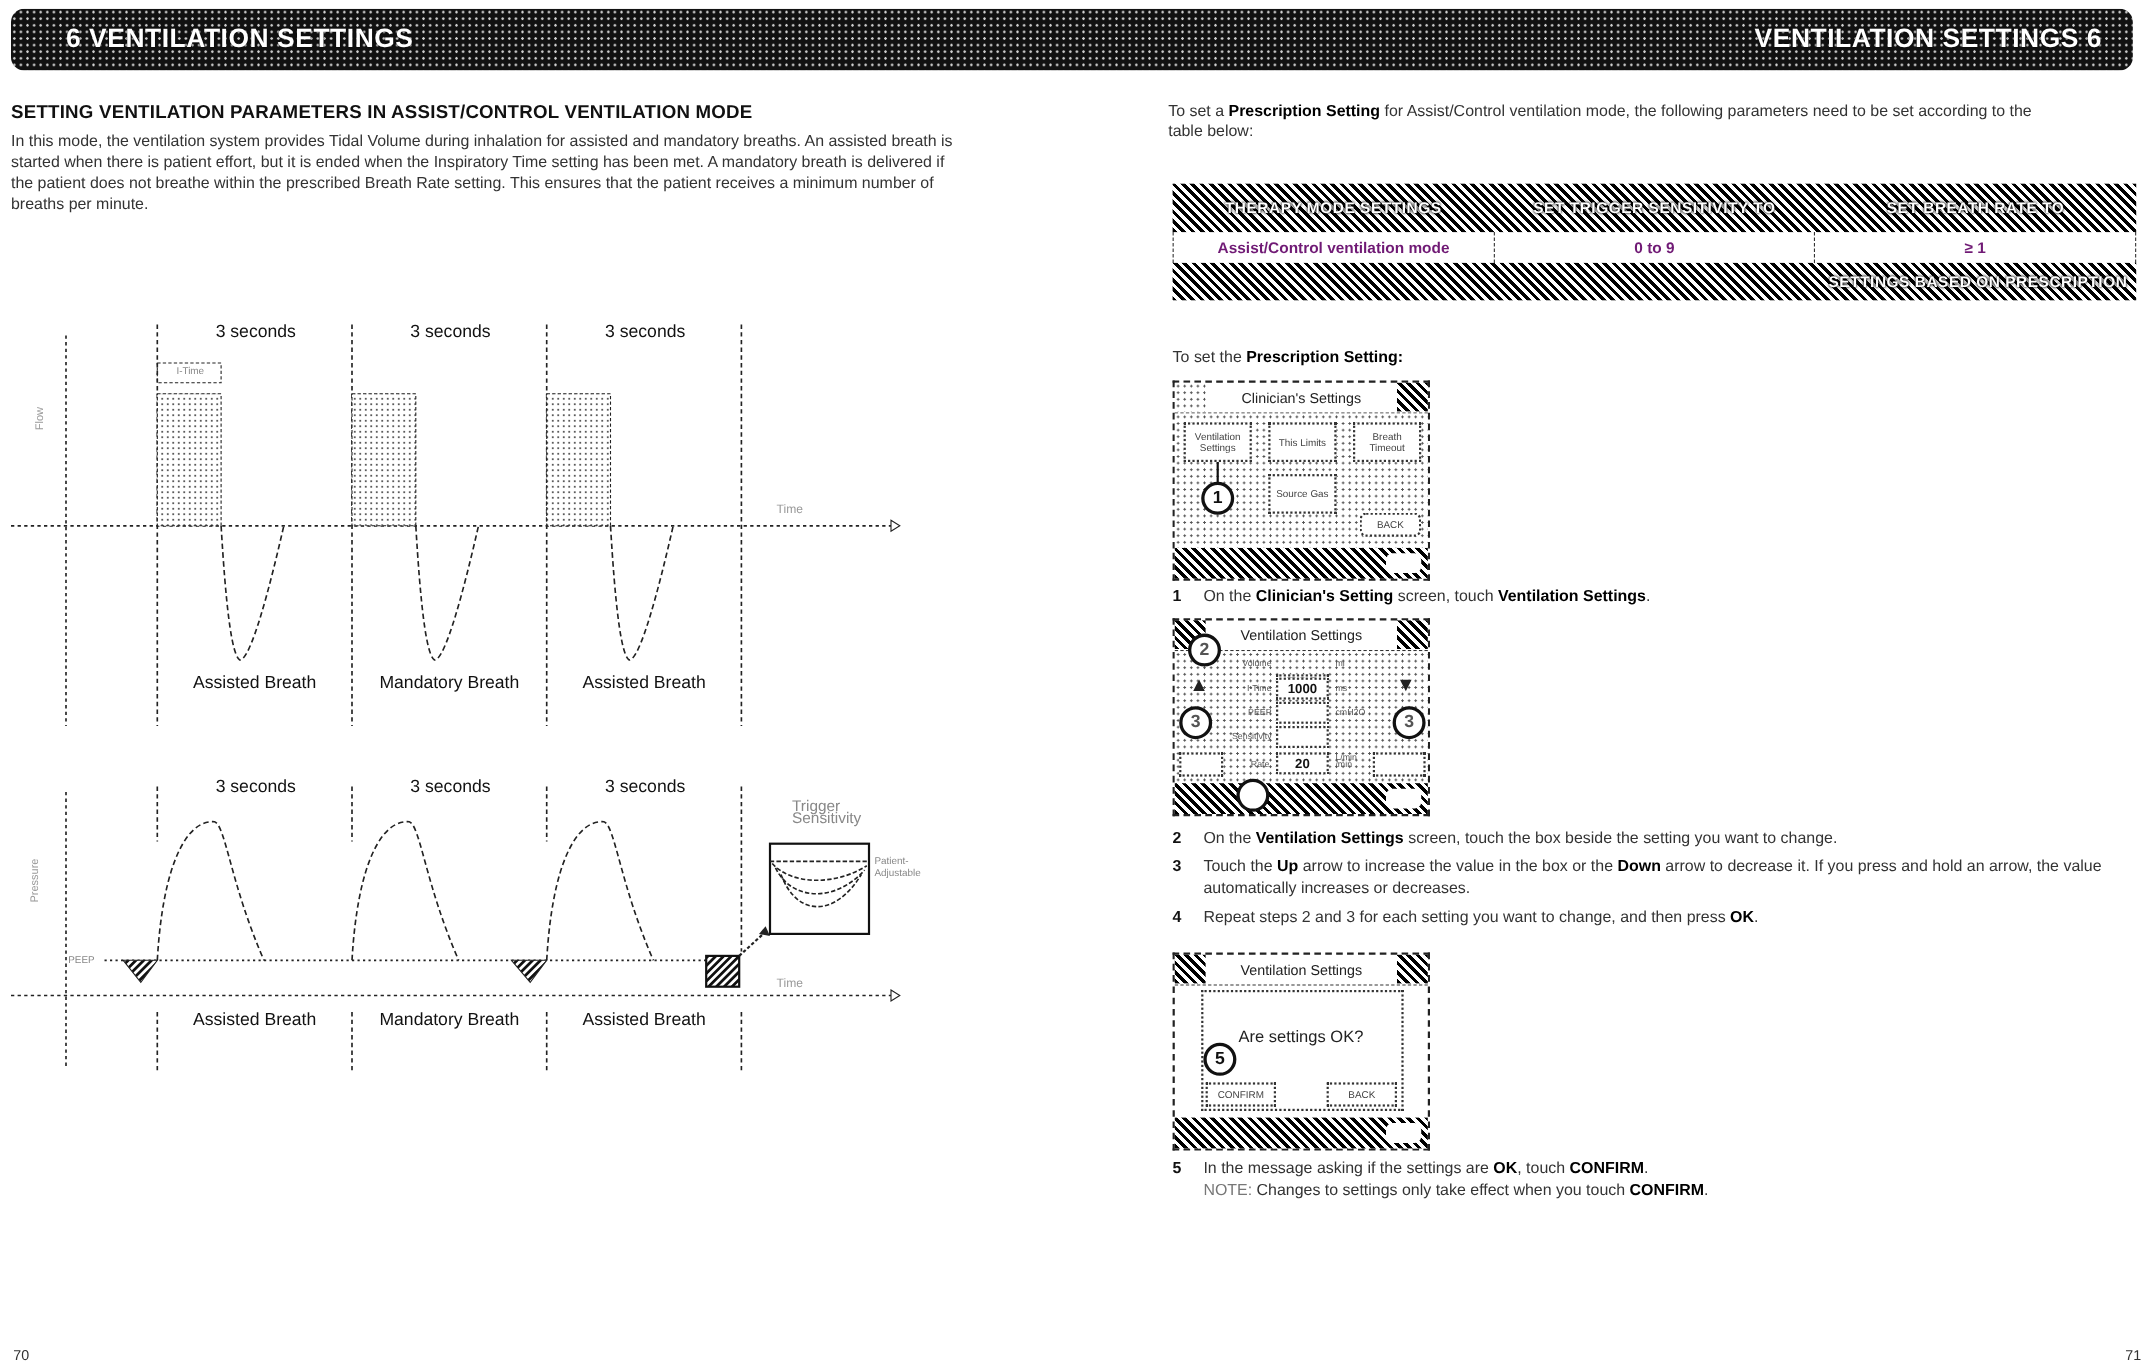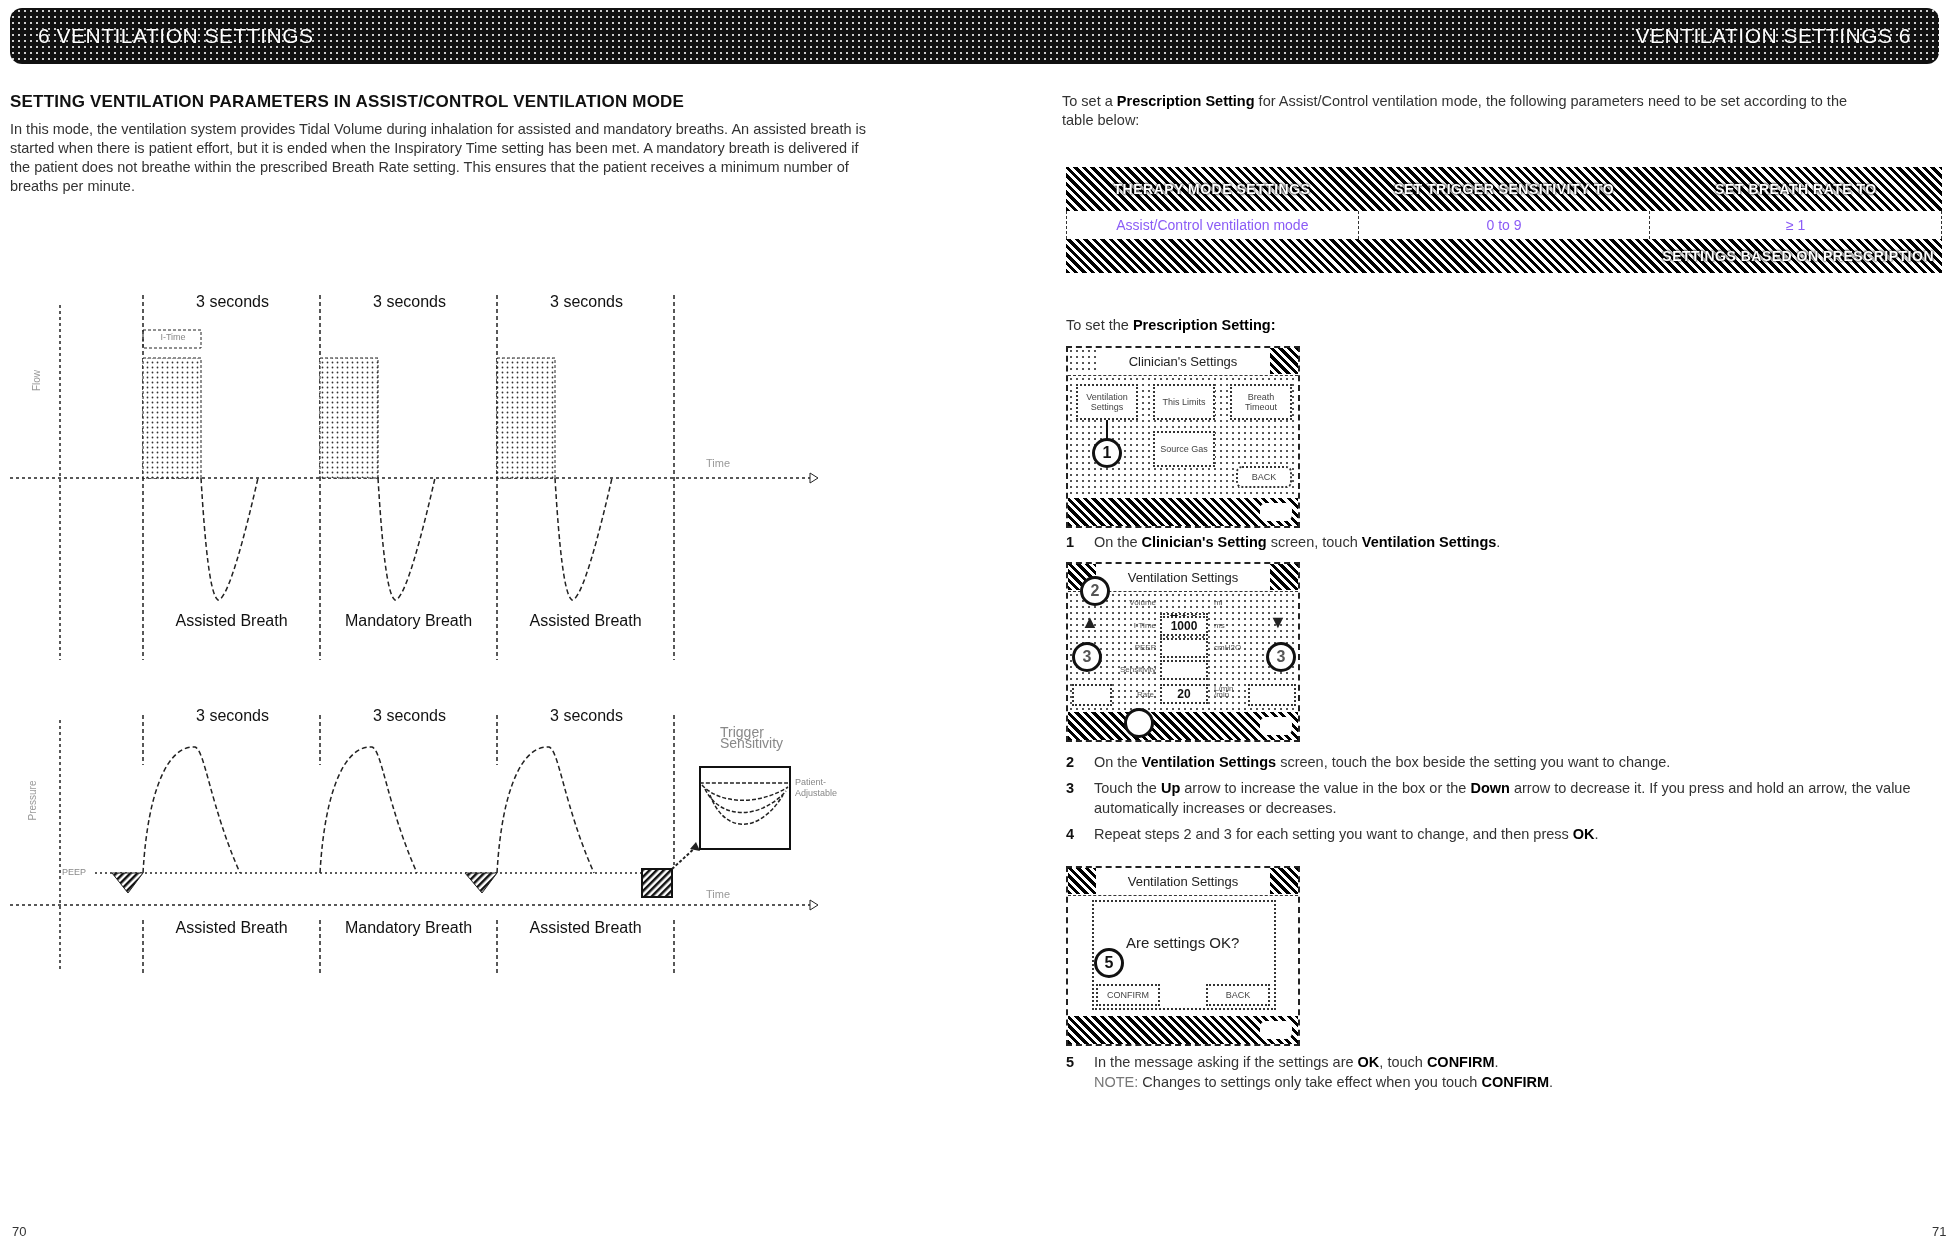--- a/index.html
+++ b/index.html
@@ -19,41 +19,41 @@
     background-image: radial-gradient(#555 0.9px, transparent 1.2px);
     background-size: 6px 6px;
   }
 
   
   .header-bar {
     position: absolute; left: 10px; top: 8px; width: 1929px; height: 56px;
     border-radius: 12px; display: flex; align-items: center; justify-content: space-between;
     padding: 0 28px; color: #fff;
   }
-  .header-bar span { font-size: 21px; font-weight: normal; letter-spacing: 0.5px; text-shadow: 0 0 2px #000; }
+  .header-bar span { font-size: 24px; font-weight: bold; letter-spacing: 0.5px; text-shadow: 0 0 2px #000; margin-left: 22px; }
 
   .page-left { position: absolute; left: 10px; top: 92px; width: 880px; }
   .page-right { position: absolute; left: 1062px; top: 92px; width: 880px; }
 
   .section-title { font-size: 17px; font-weight: bold; letter-spacing: 0.2px; margin-bottom: 8px; color: #111; }
   .body-text { font-size: 14.5px; line-height: 19px; color: #333; }
   .body-text b { color: #000; }
 
   
   .chart { position: absolute; }
   .chart svg { display: block; }
   .chart-label { font-family: "Liberation Sans", sans-serif; }
 
   
   .rx-table { position: absolute; left: 1066px; top: 167px; width: 876px; }
   .rx-head { height: 44px; display: flex; }
   .rx-head div { flex: 1; display: flex; align-items: center; justify-content: center;
     color: #fff; font-weight: bold; font-size: 14px; letter-spacing: 0.5px; text-shadow: 0 0 3px #000, 0 0 2px #000; }
   .rx-row { height: 28px; display: flex; border-left: 1px dashed #333; border-right: 1px dashed #333; }
-  .rx-row div { flex: 1; display: flex; align-items: center; justify-content: center; font-size: 14px; color: #8b5cf6; border-right: 1px dashed #333; }
+  .rx-row div { flex: 1; display: flex; align-items: center; justify-content: center; font-size: 14px; color: #701a75; border-right: 1px dashed #333; font-weight: bold; }
   .rx-row div:last-child { border-right: none; }
   .rx-foot { height: 34px; display: flex; align-items: center; justify-content: flex-end; padding-right: 8px;
     color: #fff; font-weight: bold; font-size: 14px; letter-spacing: 0.5px; text-shadow: 0 0 3px #000, 0 0 2px #000; }
 
   
   .device { position: absolute; width: 234px; border: 2px dashed #222; background: #fff; }
   .dev-title { height: 28px; display: flex; align-items: center; justify-content: center; position: relative;
     font-size: 13px; color: #222; border-bottom: 1px dashed #333; }
   .dev-title .corner-l, .dev-title .corner-r { position: absolute; top: 0; width: 28px; height: 26px; }
   .dev-title .corner-l { left: 0; }

